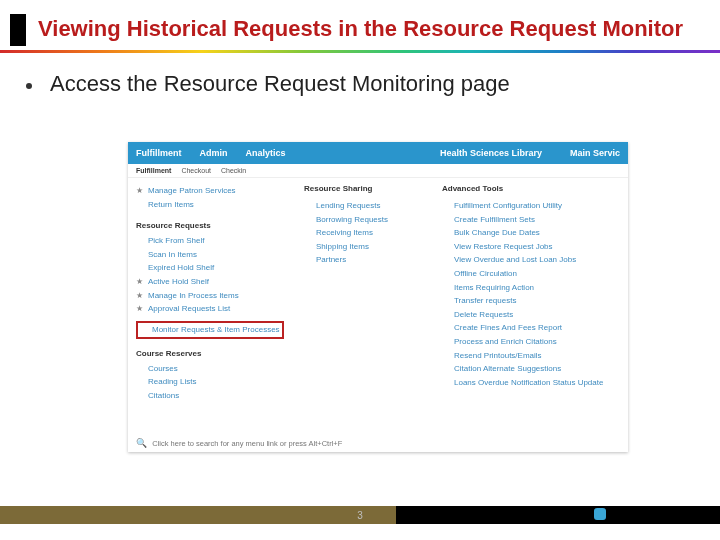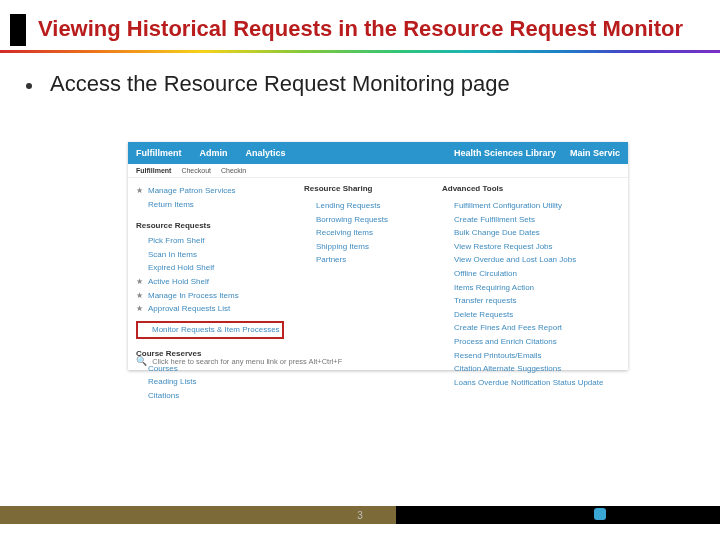--- a/index.html
+++ b/index.html
@@ -5,24 +5,24 @@
   * { box-sizing: border-box; margin: 0; padding: 0; }
   html, body { width: 720px; height: 540px; font-family: Arial, Helvetica, sans-serif; background: #fff; }
   .slide { position: relative; width: 720px; height: 540px; background: #fff; overflow: hidden; }
   .title-wrap { display: flex; align-items: stretch; padding: 14px 0 0 10px; }
   .black-box { width: 16px; background: #000; margin-right: 12px; }
   .title { font-size: 22px; font-weight: 700; color: #b91c1c; padding-top: 2px; padding-bottom: 4px; }
   .rainbow { height: 3px; width: 100%; margin-top: 4px; background: linear-gradient(to right,#d32a2a 0%,#ee7a1a 14%,#f6d21a 28%,#84c83a 42%,#2ec47a 56%,#1db4b4 65%,#1e7fc7 78%,#4a3fc7 88%,#7a2fc7 100%); }
   .bullet-row { display: flex; align-items: flex-start; gap: 18px; padding: 18px 0 0 26px; }
   .dot { width: 6px; height: 6px; background: #333; border-radius: 50%; margin-top: 12px; flex: none; }
   .bullet-text { font-size: 22px; color: #222; }
-  .shot { position: absolute; left: 128px; top: 142px; width: 500px; height: 228px; background: #fff; box-shadow: 0 1px 3px rgba(0,0,0,.25); }
+  .shot { position: absolute; left: 128px; top: 142px; width: 500px; height: 310px; background: #fff; box-shadow: 0 1px 3px rgba(0,0,0,.25); }
   .menubar { height: 22px; background: #2a95cc; color: #fff; display: flex; align-items: center; font-size: 9px; font-weight: 600; padding: 0 8px; }
   .menubar .mleft { display: flex; gap: 18px; }
-  .menubar .mright { margin-left: auto; display: flex; gap: 14px; }
+  .menubar .mright { margin-left: auto; display: flex; gap: 28px; }
   .belowbar { height: 14px; background: #fff; display: flex; align-items: center; font-size: 7px; color: #555; padding: 0 8px; gap: 10px; border-bottom: 1px solid #eee; }
   .belowbar .label { font-weight: 700; color: #333; }
   .columns { display: flex; padding: 6px 8px 0 8px; gap: 18px; }
   .col { flex: 0 0 auto; }
   .col1 { width: 150px; }
   .col2 { width: 120px; }
   .col3 { width: 180px; }
   .col-head { font-size: 8px; font-weight: 700; color: #333; margin-bottom: 6px; }
   .subhead { font-size: 8px; font-weight: 700; color: #333; margin: 10px 0 4px 0; }
   .item { font-size: 8px; color: #3f8bbf; line-height: 1.7; display: flex; align-items: center; gap: 4px; white-space: nowrap; }

